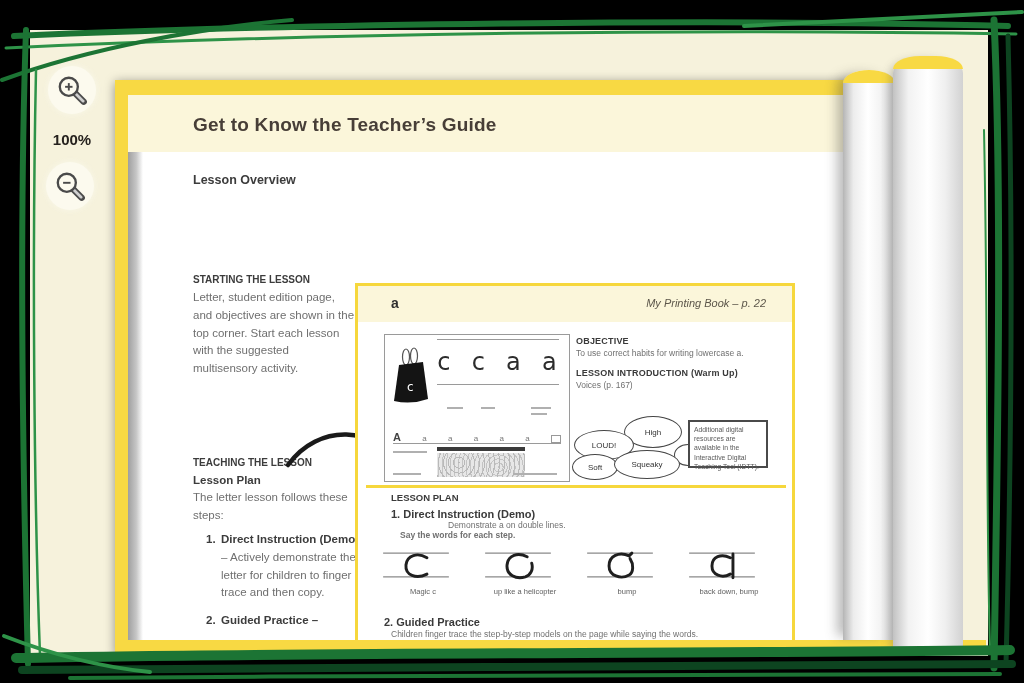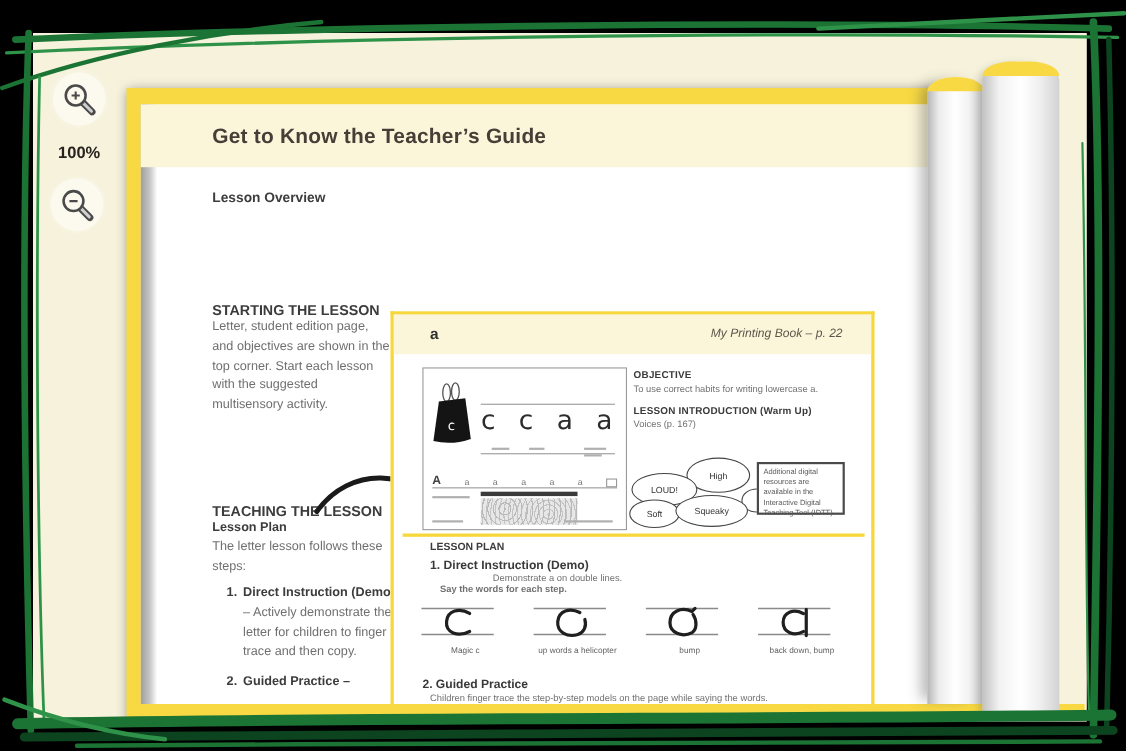--- a/index.html
+++ b/index.html
@@ -19,33 +19,33 @@
   .page-white{left:128px;top:95px;width:718px;height:545px;background:#ffffff;z-index:2;}
   .spine{left:0;top:0;width:15px;height:545px;
          background:linear-gradient(90deg,#9f9f9f,#c6c6c6 55%,rgba(255,255,255,0));}
   .header-band{left:0;top:0;width:718px;height:57px;background:#FBF6DA;}
   .page-title{left:65px;top:19px;font-size:19px;font-weight:bold;color:#473e37;letter-spacing:.2px;}
   .h-small{font-weight:bold;color:#3c3c3c;}
   .body-gray{color:#6f6f6f;}
   .overview-h{left:65px;top:78px;font-size:12.5px;}
   .overview-b{left:65px;top:96px;width:612px;font-size:12.5px;line-height:1.5;}
   .side{width:162px;font-size:11.5px;line-height:1.55;}
-  .side-h{font-size:13px;font-weight:bold;color:#3c3c3c;}
+  .side-h{font-size:10px;font-weight:bold;color:#3c3c3c;}
   .step{display:flex;margin-bottom:10px;}
   .step .num{width:15px;font-weight:bold;color:#3c3c3c;flex:none;}
   .step .bold{font-weight:bold;color:#3c3c3c;}
   
   .card{left:227px;top:188px;width:440px;height:357px;background:#fff;
         border:3px solid #F6D73C;border-bottom:none;box-sizing:border-box;}
   .card-band{left:0;top:0;width:434px;height:36px;background:#FBF6DA;}
   .card-letter{left:33px;top:9px;font-size:14px;font-weight:bold;color:#2f2f2f;}
   .card-ref{right:26px;top:11px;font-size:11px;font-style:italic;color:#5c564a;}
   .thumb{left:26px;top:48px;width:184px;height:146px;border:1px solid #9a9a9a;background:#fff;}
-  .thumb-lines{left:52px;top:32px;width:122px;height:44px;border-top:1.5px solid #9a9a9a;
-               border-bottom:1.5px solid #9a9a9a;display:flex;align-items:flex-start;justify-content:center;}
+  .thumb-lines{left:52px;top:4px;width:122px;height:44px;border-top:1.5px solid #9a9a9a;
+               border-bottom:1.5px solid #9a9a9a;display:flex;align-items:center;justify-content:center;}
   .thumb-letters{font-family:"DejaVu Sans",sans-serif;font-size:24px;color:#2c2c2c;letter-spacing:2px;white-space:pre;}
   .tick{height:2px;background:#b0b0b0;}
   .pline{left:8px;top:96px;width:168px;border-bottom:1.2px solid #9a9a9a;display:flex;
          align-items:flex-end;justify-content:space-between;font-size:8px;color:#777;}
   .pline .bigA{font-size:11px;color:#444;font-weight:bold;}
   .fuzzy{left:52px;top:118px;width:88px;height:24px;background:#e7e7e7;
          background-image:repeating-radial-gradient(circle at 25% 40%, #b9b9b9 0 1px, transparent 1px 5px),
                           repeating-radial-gradient(circle at 70% 60%, #c4c4c4 0 1px, transparent 1px 4px);}
   .rcol{left:218px;top:50px;width:198px;}
   .rcol .h{font-size:9px;font-weight:bold;color:#3a3a3a;letter-spacing:.2px;}
@@ -213,21 +213,21 @@
             <path d="M56,15 C46,9 34,12 33,23 C32,34 44,39 56,33" fill="none" stroke="#1f1f1f" stroke-width="3.2" stroke-linecap="round"></path>
           </svg>
           <div class="form-cap">Magic c</div>
         </div>
         <div class="form-cell">
           <svg width="88" height="42" viewBox="0 0 88 46">
             <line x1="8" y1="10" x2="80" y2="10" stroke="#8a8a8a" stroke-width="1.5"></line>
             <line x1="8" y1="36" x2="80" y2="36" stroke="#8a8a8a" stroke-width="1.5"></line>
             <path d="M54,14 C44,9 33,12 32,23 C31,34 42,39 52,36 C58,34 61,28 59,21" fill="none" stroke="#1f1f1f" stroke-width="3.2" stroke-linecap="round"></path>
           </svg>
-          <div class="form-cap">up words a helicopter</div>
+          <div class="form-cap">up like a helicopter</div>
         </div>
         <div class="form-cell">
           <svg width="88" height="42" viewBox="0 0 88 46">
             <line x1="8" y1="10" x2="80" y2="10" stroke="#8a8a8a" stroke-width="1.5"></line>
             <line x1="8" y1="36" x2="80" y2="36" stroke="#8a8a8a" stroke-width="1.5"></line>
             <path d="M54,13 C43,8 32,13 32,24 C32,35 45,39 54,34 C59,31 59,22 55,16 M54,13 L57,10" fill="none" stroke="#1f1f1f" stroke-width="3.2" stroke-linecap="round"></path>
           </svg>
           <div class="form-cap">bump</div>
         </div>
         <div class="form-cell">

